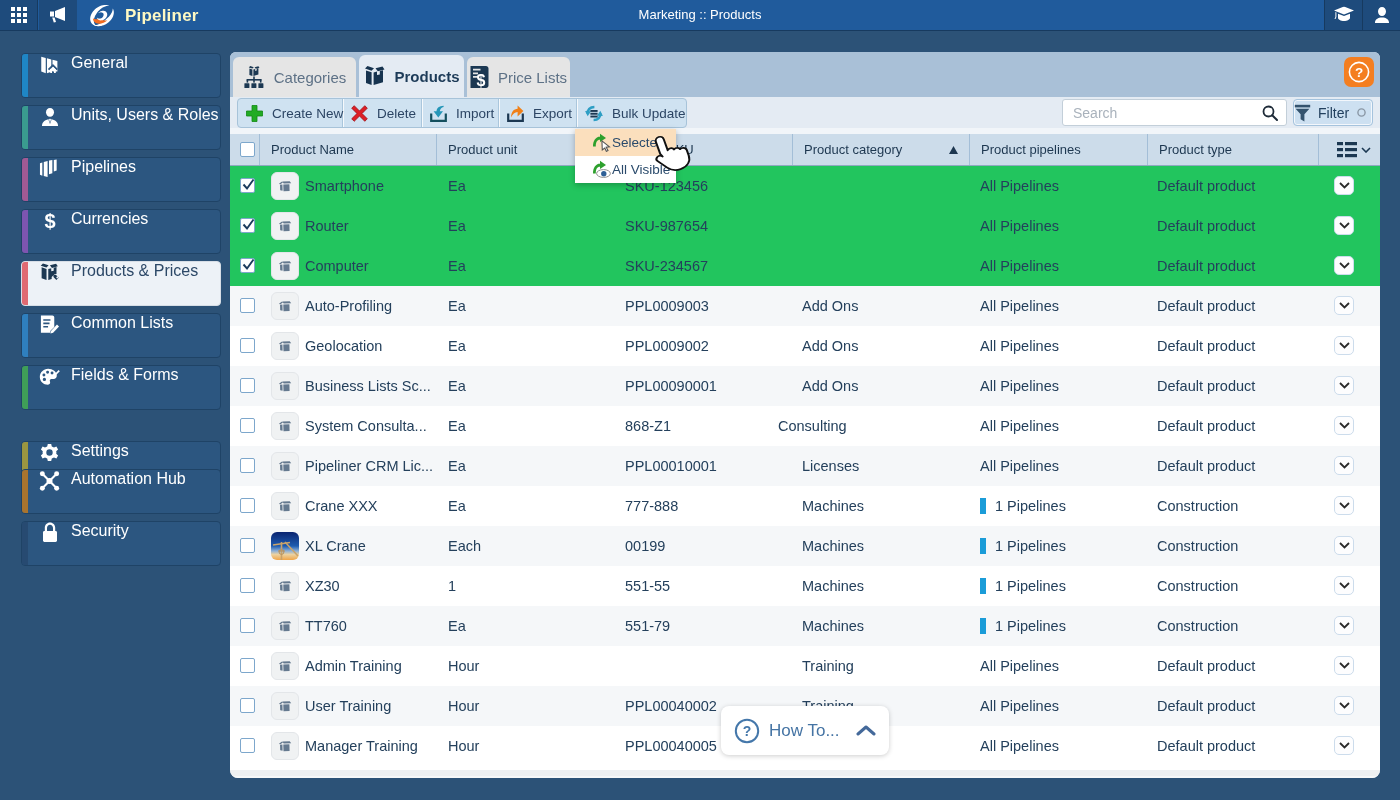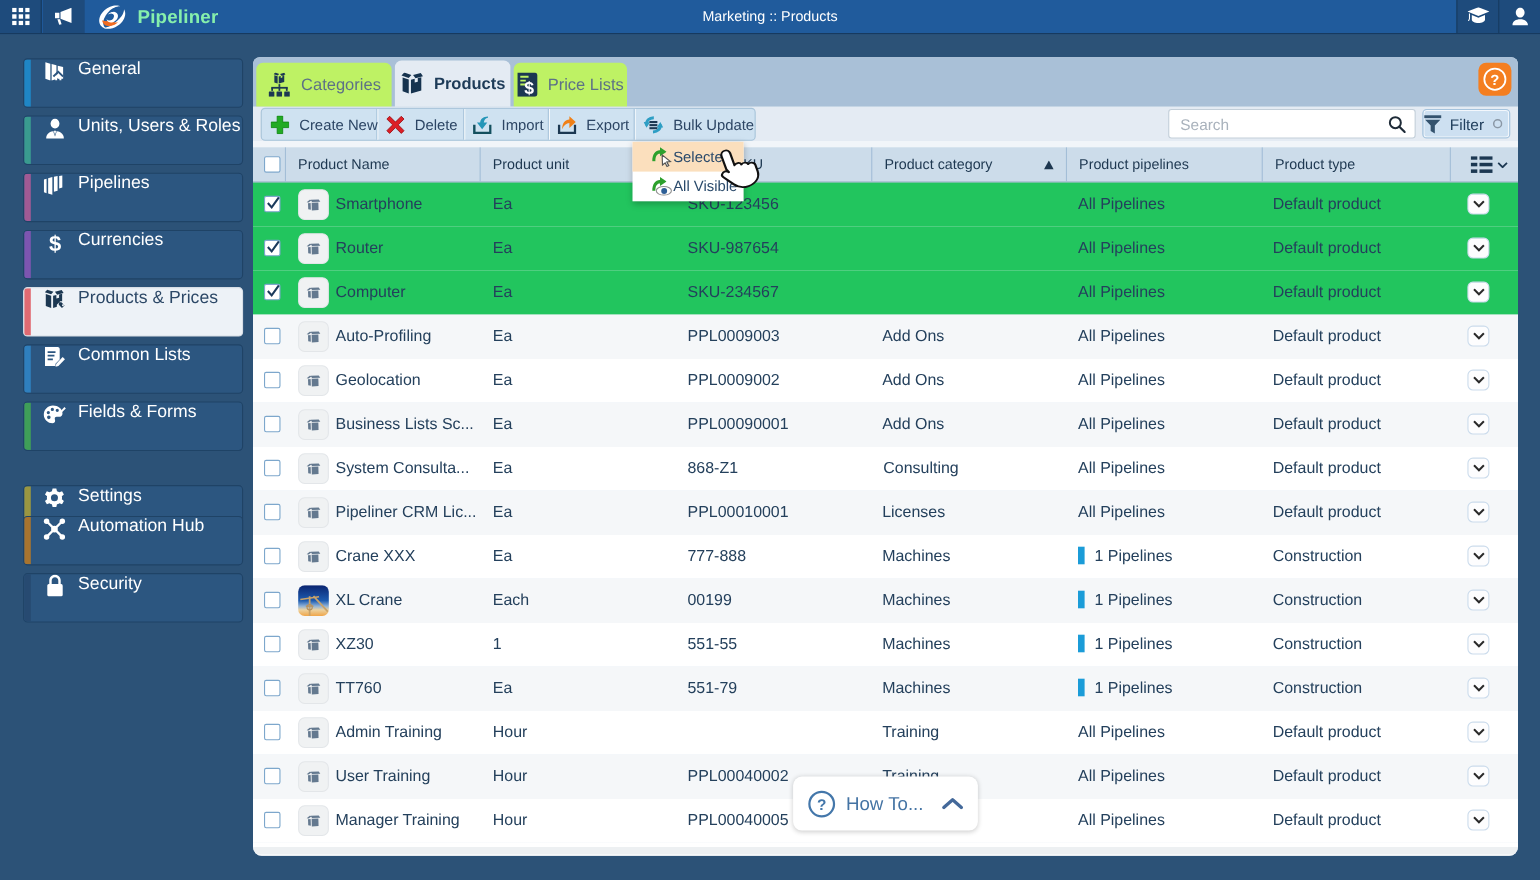--- a/index.html
+++ b/index.html
@@ -8,35 +8,35 @@
 
 
 .topbar { position:absolute; left:0; top:0; width:1400px; height:31px; background:#205b9c; border-bottom:1px solid #173a5f; }
 .tb-sq { position:absolute; top:0; height:30px; background:#1e4b7c; }
 .tb-grid { left:0; width:38px; border-right:1px solid #173a5f; }
 .tb-mega { left:39px; width:38px; }
 .tb-cap { left:1324px; width:38px; border-left:1px solid #173a5f; }
 .tb-user { left:1362px; width:38px; border-left:1px solid #173a5f; }
 .tb-sq svg { position:absolute; left:50%; top:50%; transform:translate(-50%,-50%); }
 .logo { position:absolute; left:88px; top:4px; height:23px; display:flex; align-items:center; }
-.logo-text { color:#86efac; font-size:17px; font-weight:bold; margin-left:9px; letter-spacing:0.2px; }
+.logo-text { color:#fef9c3; font-size:17px; font-weight:bold; margin-left:9px; letter-spacing:0.2px; }
 .tb-title { position:absolute; left:0; right:0; top:0; height:30px; text-align:center; line-height:30px; color:#fff; font-size:13px; }
 
 
 .side-item { position:absolute; left:21px; width:200px; height:45px; background:#2c5680; border:1px solid #1f4366; border-radius:4px; display:flex; overflow:hidden; }
 .side-item .stripe { position:absolute; left:0; top:0; bottom:0; width:6px; }
 .side-item .s-icon { margin-left:17px; width:21px; height:21px; flex:none; display:flex; align-items:center; justify-content:center; }
 .side-item .s-label { color:#fff; font-size:16px; margin-left:11px; white-space:nowrap; }
 .side-item.sel { background:#edf2f7; border-color:#d7dee6; }
 .side-item.sel .s-label { color:#2c4867; }
 
 
 .panel { position:absolute; left:230px; top:52px; width:1150px; height:726px; background:#e4ebf3; border-radius:6px 6px 8px 8px; }
 .tabband { position:absolute; left:0; top:0; width:1150px; height:45px; background:#a9c0d7; border-radius:6px 6px 0 0; }
-.tab { position:absolute; top:5px; height:40px; border-radius:6px 6px 0 0; background:#bef264; display:flex; align-items:center; justify-content:center; }
+.tab { position:absolute; top:5px; height:40px; border-radius:6px 6px 0 0; background:#e5e5e5; display:flex; align-items:center; justify-content:center; }
 .tab .t-label { font-size:15px; color:#5d7186; margin-left:9px; }
 .tab.active { background:#e4ebf3; top:3px; height:42px; }
 .tab.active .t-label { color:#1d3b58; }
 .helpbtn { position:absolute; left:1114px; top:5px; width:30px; height:30px; background:#f47e20; border-radius:7px; display:flex; align-items:center; justify-content:center; }
 
 
 .toolrow { position:absolute; left:0; top:45px; width:1150px; height:37px; background:linear-gradient(#e4ebf3 0px,#e4ebf3 31px,#f1f5f9 31px); }
 .btnstrip { position:absolute; left:7px; top:1px; height:30px; background:#cfe2f1; border:1px solid #a7c3d9; border-radius:4px; display:flex; }
 .tbtn { height:28px; display:flex; align-items:center; padding:0 0 0 8px; border-right:1px solid #aac6dc; box-shadow:1px 0 0 rgba(255,255,255,.8); white-space:nowrap; }
 .tbtn svg { flex:none; }
@@ -546,21 +546,21 @@
               <path d="M0.8 3.9 L3.5 1.7 L5.3 2 L2.6 4.2 Z"></path>
               <path d="M4.3 1.5 L11.7 1.3 L13.2 3.3 L5.7 3.6 Z"></path>
               <path d="M2 4.7 L4.4 4.5 L4.6 10.7 L2.2 10.2 Z"></path>
               <path d="M5.3 4.4 L11.4 4.2 L11.6 10.9 L5.5 11.3 Z"></path>
             </g>
           </svg>
         </span>
 <div class="cell" style="left:75px; width:130px;">System Consulta...</div>
 <div class="cell" style="left:218px; width:160px;">Ea</div>
 <div class="cell" style="left:395px; width:160px;">868-Z1</div>
-<div class="cell" style="left:573px; width:160px;">Consulting</div>
+<div class="cell" style="left:548px; width:160px;">Consulting</div>
 <div class="cell" style="left:750px; width:168px;">All Pipelines</div>
 <div class="cell" style="left:927px; width:160px;">Default product</div>
 <span class="actbtn">
           <svg width="11" height="7" viewBox="0 0 11 7">
             <path d="M1 1 L5.5 5.5 L10 1" fill="none" stroke="#2b2b2b" stroke-width="1.8"></path>
           </svg>
         </span>
 </div>
 <div class="row alt">
 <span class="cb"></span>

